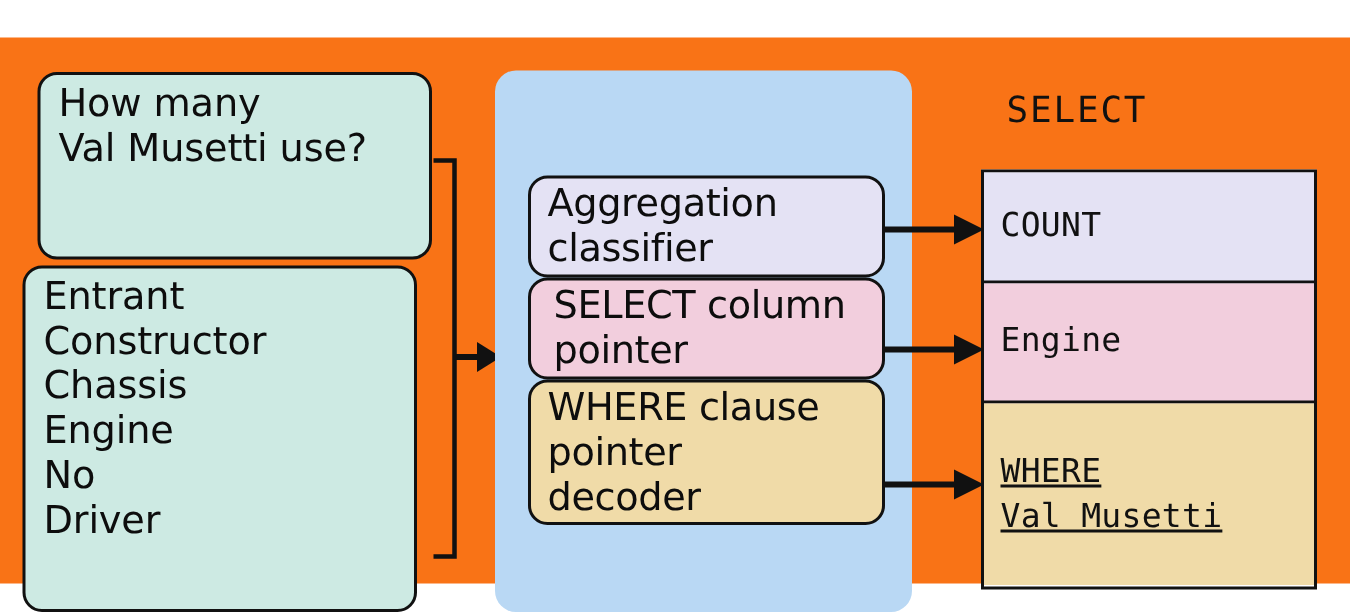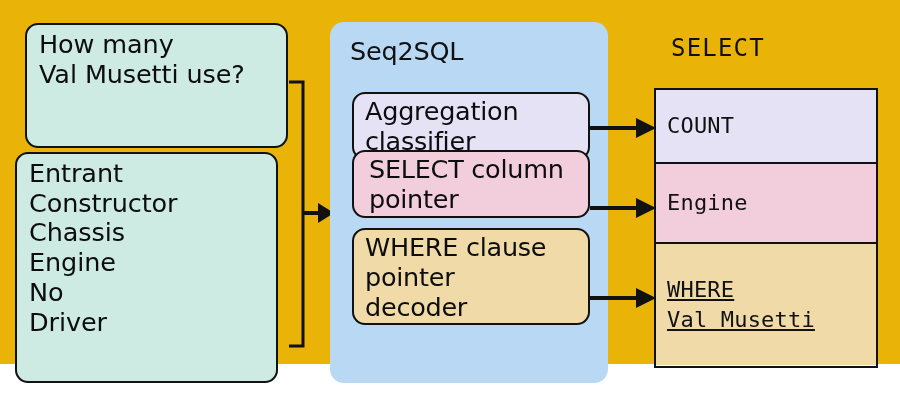--- a/index.html
+++ b/index.html
@@ -1,17 +1,17 @@
 <!DOCTYPE html>
 <html><head>
 <meta charset="utf-8">
 <style>
   html,body{margin:0;padding:0;background:#ffffff;}
   body{width:900px;height:408px;overflow:hidden;font-family:"DejaVu Sans",sans-serif;}
-  #stage{position:relative;width:900px;height:364px;background:#eab308;}
+  #stage{position:relative;width:900px;height:364px;background:#f97316;margin-top:25px;}
 
   .node{position:absolute;box-sizing:border-box;}
 
   
   .inbox{
     border:2.5px solid #111;
     border-radius:13px;
     background:#cdeae3;
     padding:5px 10px 5px 12px;
     font-size:25.5px;
@@ -41,21 +41,21 @@
     font-size:25.5px;color:#111;letter-spacing:-0.2px;
   }
   .module{
     position:absolute;left:22px;width:238px;
     border:2.5px solid #111;border-radius:13px;
     padding:3px 0 3px 11px;
     font-size:25.5px;line-height:1.17;color:#0d0d0d;
     box-sizing:border-box;letter-spacing:-0.25px;
   }
   #module-agg{top:70px;height:68px;background:#e4e2f4;}
-  #module-sel{top:128px;height:68px;background:#f2cedd;padding-left:15px;}
+  #module-sel{top:138px;height:68px;background:#f2cedd;padding-left:15px;}
   #module-where{top:206px;height:97px;background:#f0dba8;}
   .mline{display:block;white-space:nowrap;}
 
   
   #select-header{
     position:absolute;left:671px;top:34px;
     font-family:"DejaVu Sans Mono","Liberation Mono",monospace;
     font-size:24px;color:#111;letter-spacing:1.2px;
   }
   #output-table{
@@ -100,21 +100,20 @@
   </div>
 
   <div class="arrow" style="left:302px;top:200px;">
     <svg width="32" height="26" viewBox="0 0 32 26">
       <line x1="0" y1="13" x2="18" y2="13" stroke="#111" stroke-width="4"></line>
       <polygon points="16,3 32,13 16,23" fill="#111"></polygon>
     </svg>
   </div>
 
   <div class="node" id="seq2sql-panel">
-    <div id="seq2sql-title">Seq2SQL</div>
 
     <div class="module" id="module-agg">
       <span class="mline">Aggregation</span>
       <span class="mline">classifier</span>
     </div>
 
     <div class="module" id="module-sel">
       <span class="mline">SELECT column</span>
       <span class="mline">pointer</span>
     </div>

